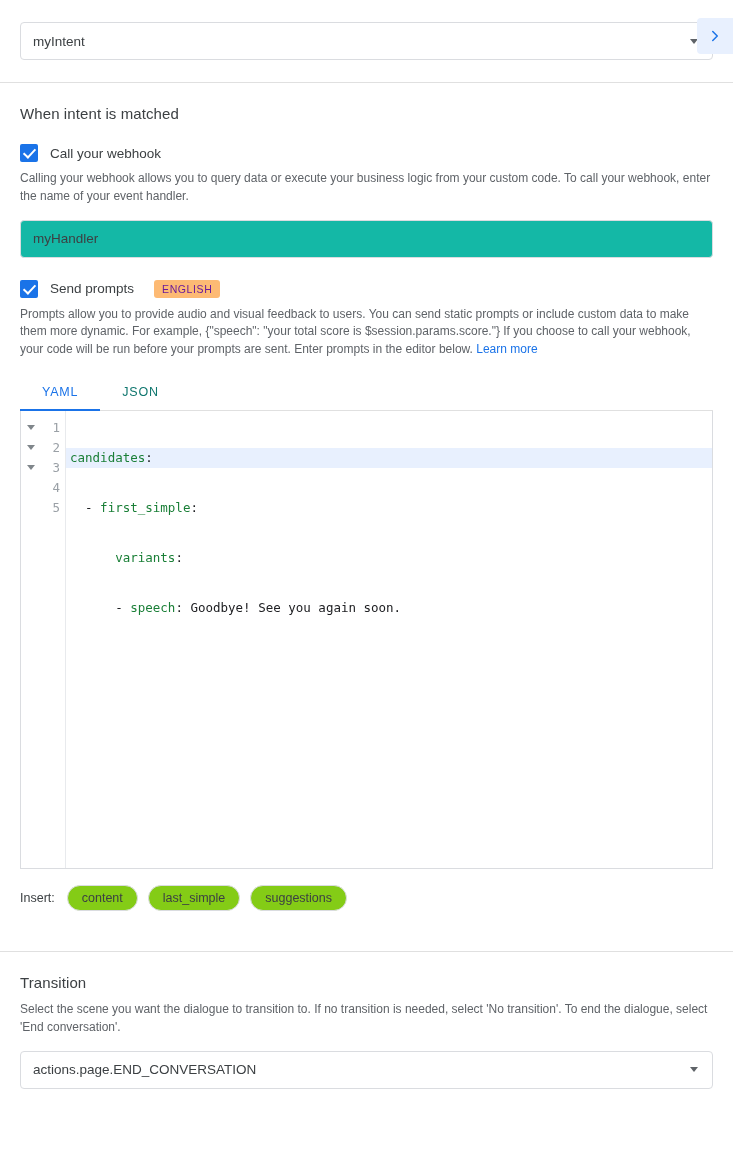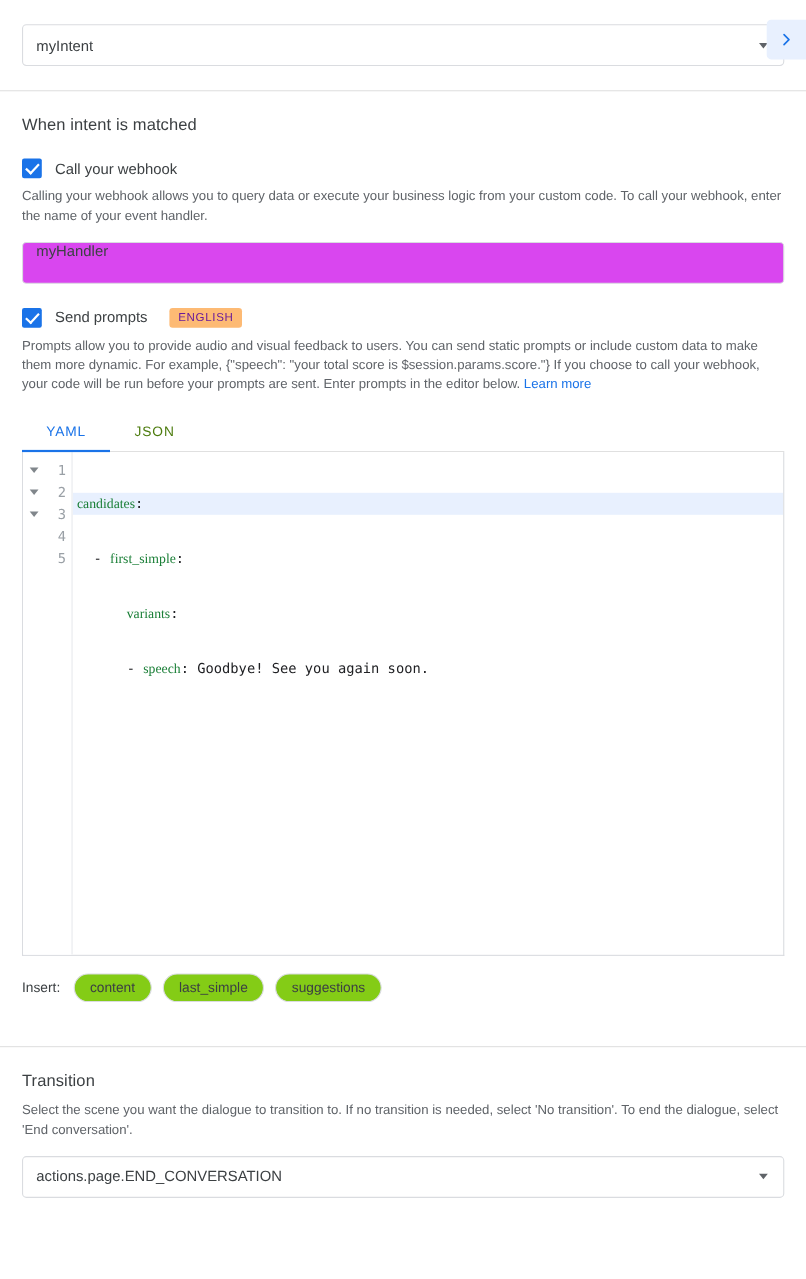--- a/index.html
+++ b/index.html
@@ -109,25 +109,25 @@
     color: #5f6368;
     margin: 4px 0 14px 0;
   }
   .link { color: #1a73e8; text-decoration: none; cursor: pointer; }
 
   .text-input {
     height: 38px;
     border: 1px solid #dadce0;
     border-radius: 4px;
     display: flex;
-    align-items: flex-start;
+    align-items: center;
     padding: 0 12px;
     font-size: 13.5px;
     color: #3c4043;
-    background: #d946ef;
+    background: #14b8a6;
     margin-bottom: 22px;
   }
 
   .lang-badge {
     display: inline-block;
     background: #fdba74;
     color: #6a1b9a;
     font-size: 10.5px;
     letter-spacing: .6px;
     padding: 3px 8px;
@@ -138,21 +138,21 @@
   
   .tabs {
     display: flex;
     border-bottom: 1px solid #e0e0e0;
     margin-top: 14px;
   }
   .tab {
     padding: 12px 22px 11px 22px;
     font-size: 12.5px;
     letter-spacing: .8px;
-    color: #4d7c0f;
+    color: #0f766e;
     cursor: pointer;
     position: relative;
     font-weight: 500;
   }
   .tab.active { color: #1a73e8; }
   .tab.active::after {
     content: "";
     position: absolute;
     left: 0; right: 0; bottom: -1px;
     height: 2px; background: #1a73e8;
@@ -198,21 +198,21 @@
   }
   .gutter div { height: 20px; line-height: 20px; }
   .code {
     flex: 1;
     padding-top: 7px;
     white-space: pre;
     overflow: hidden;
   }
   .code .ln { height: 20px; line-height: 20px; padding-left: 4px; }
   .code .ln.hl { background: #e8f0fe; }
-  .tok-key { color: #1a7f37; font-family: Liberation Serif, serif; }
+  .tok-key { color: #1a7f37; }
   .tok-plain { color: #202124; }
   .tok-dash { color: #202124; }
 
   
   .insert-row {
     display: flex;
     align-items: center;
     gap: 10px;
     margin: 16px 0 22px 0;
   }

